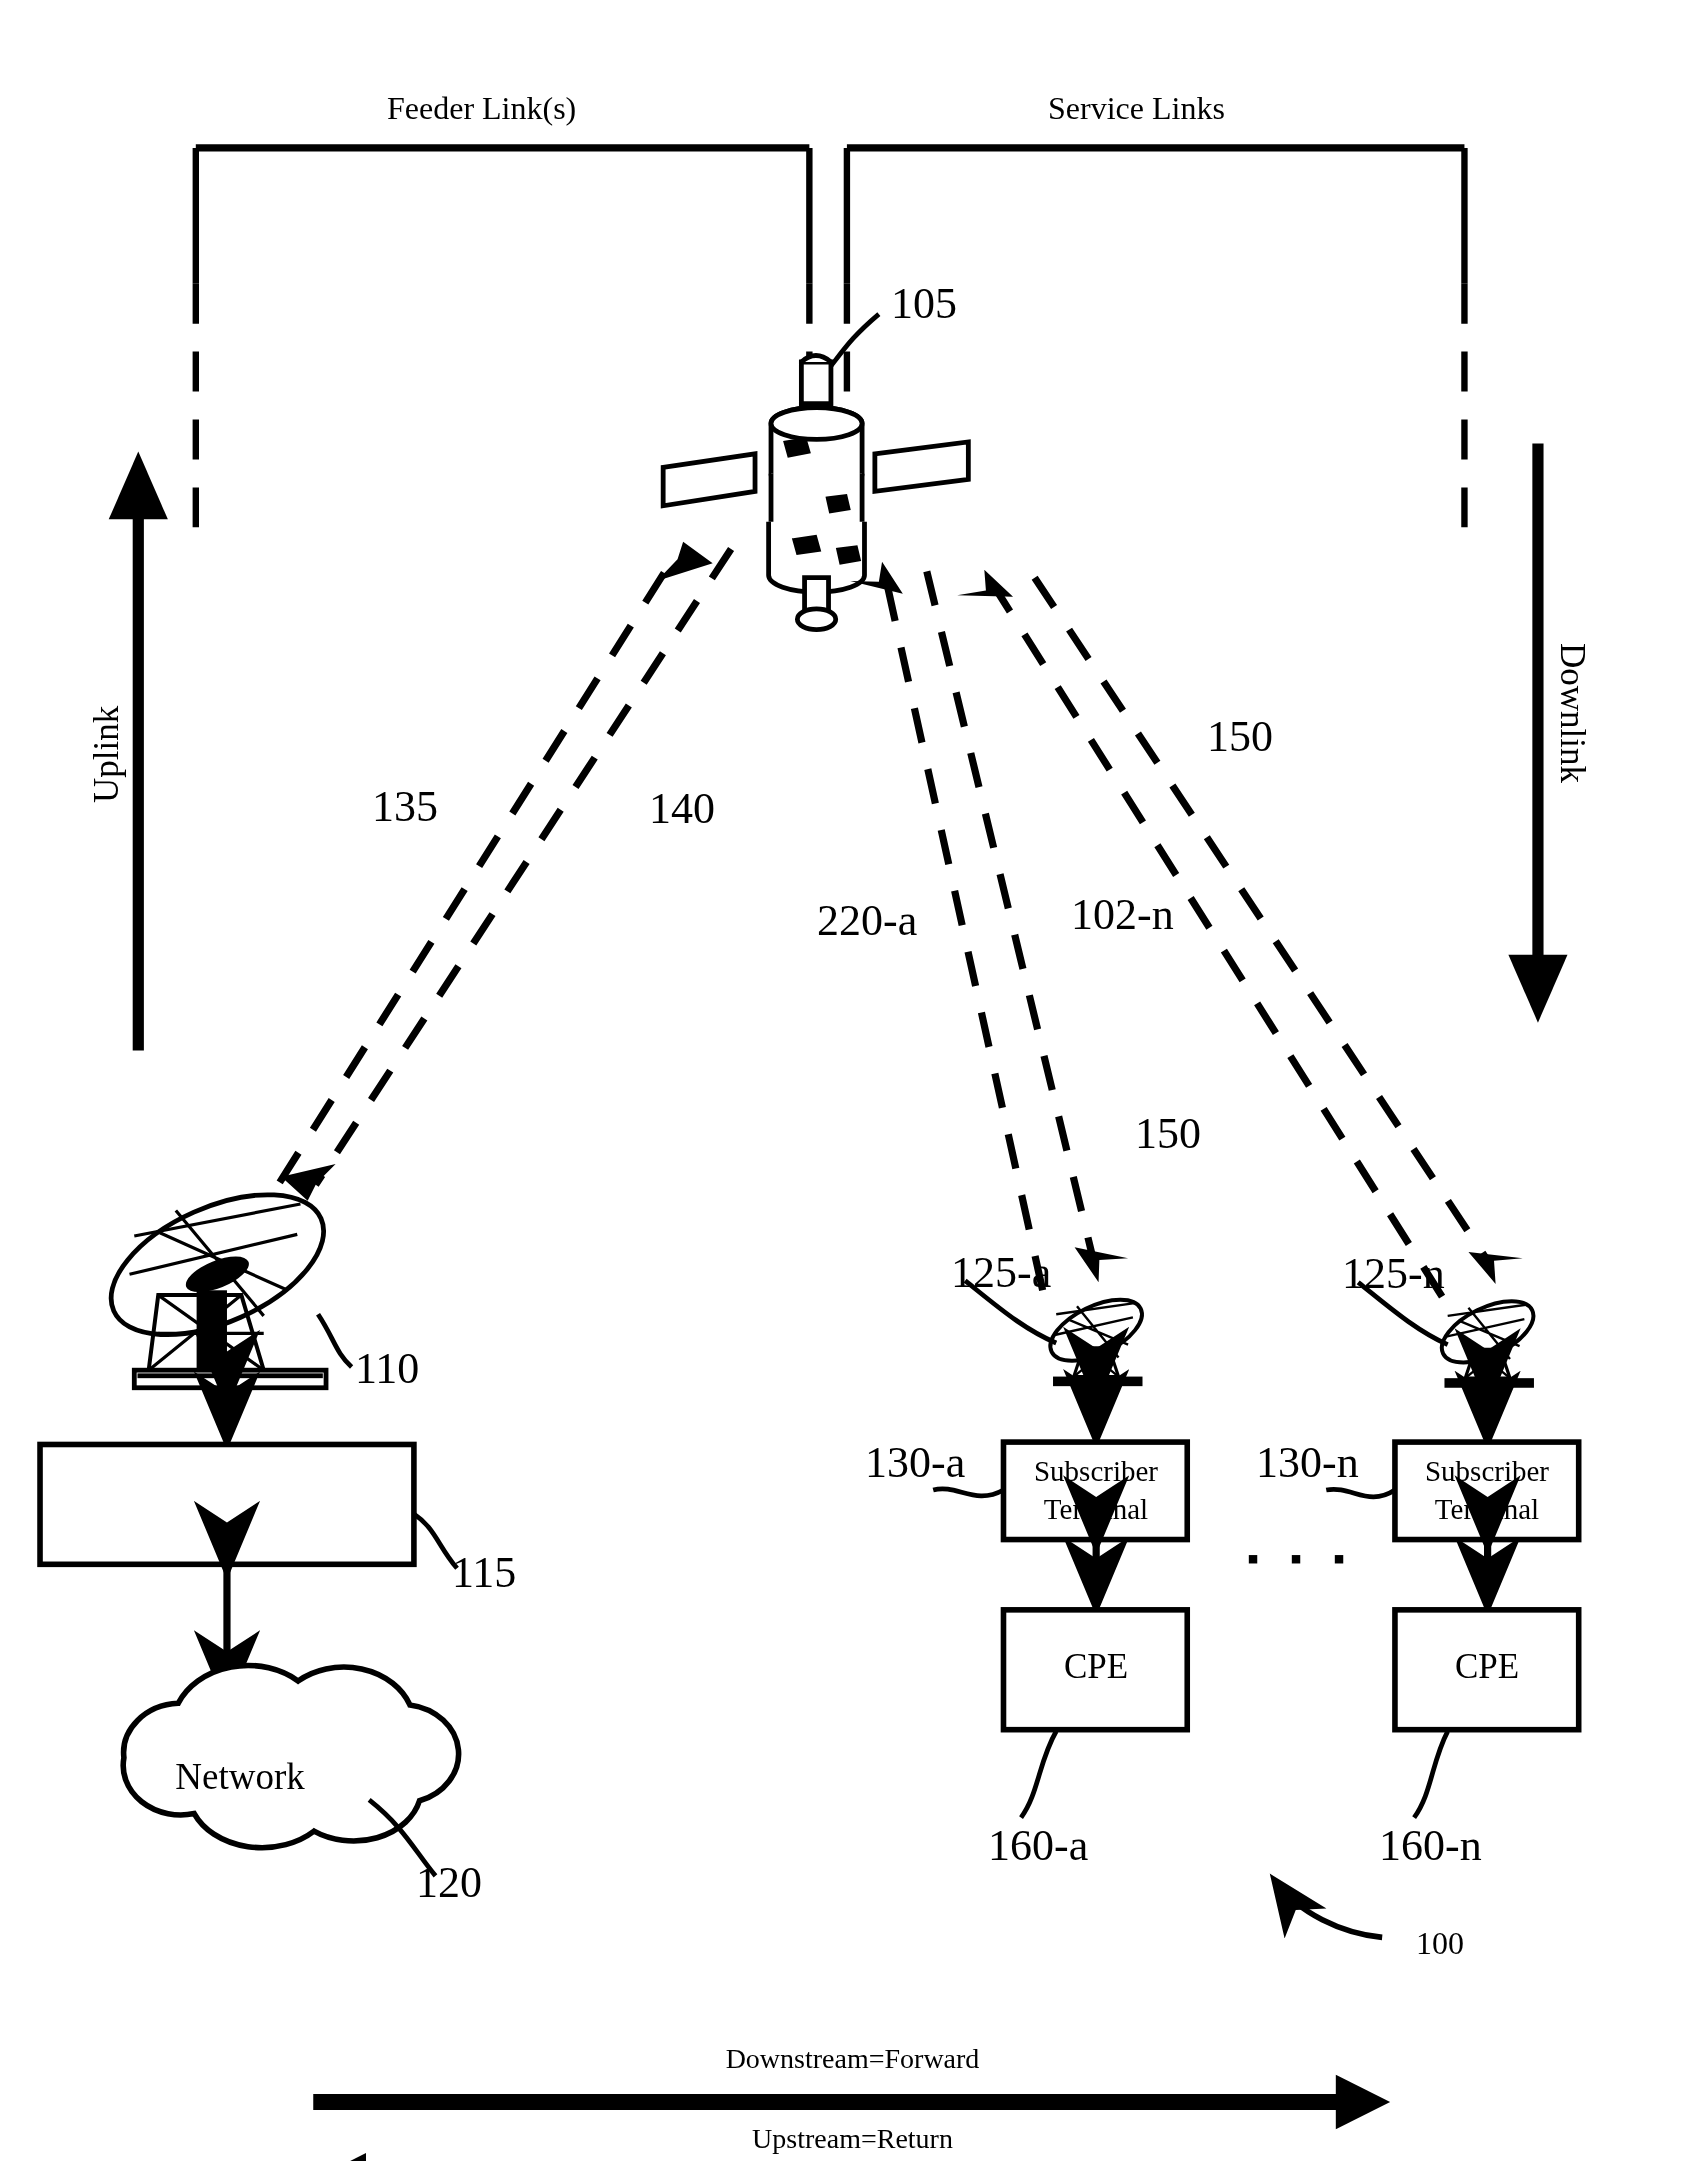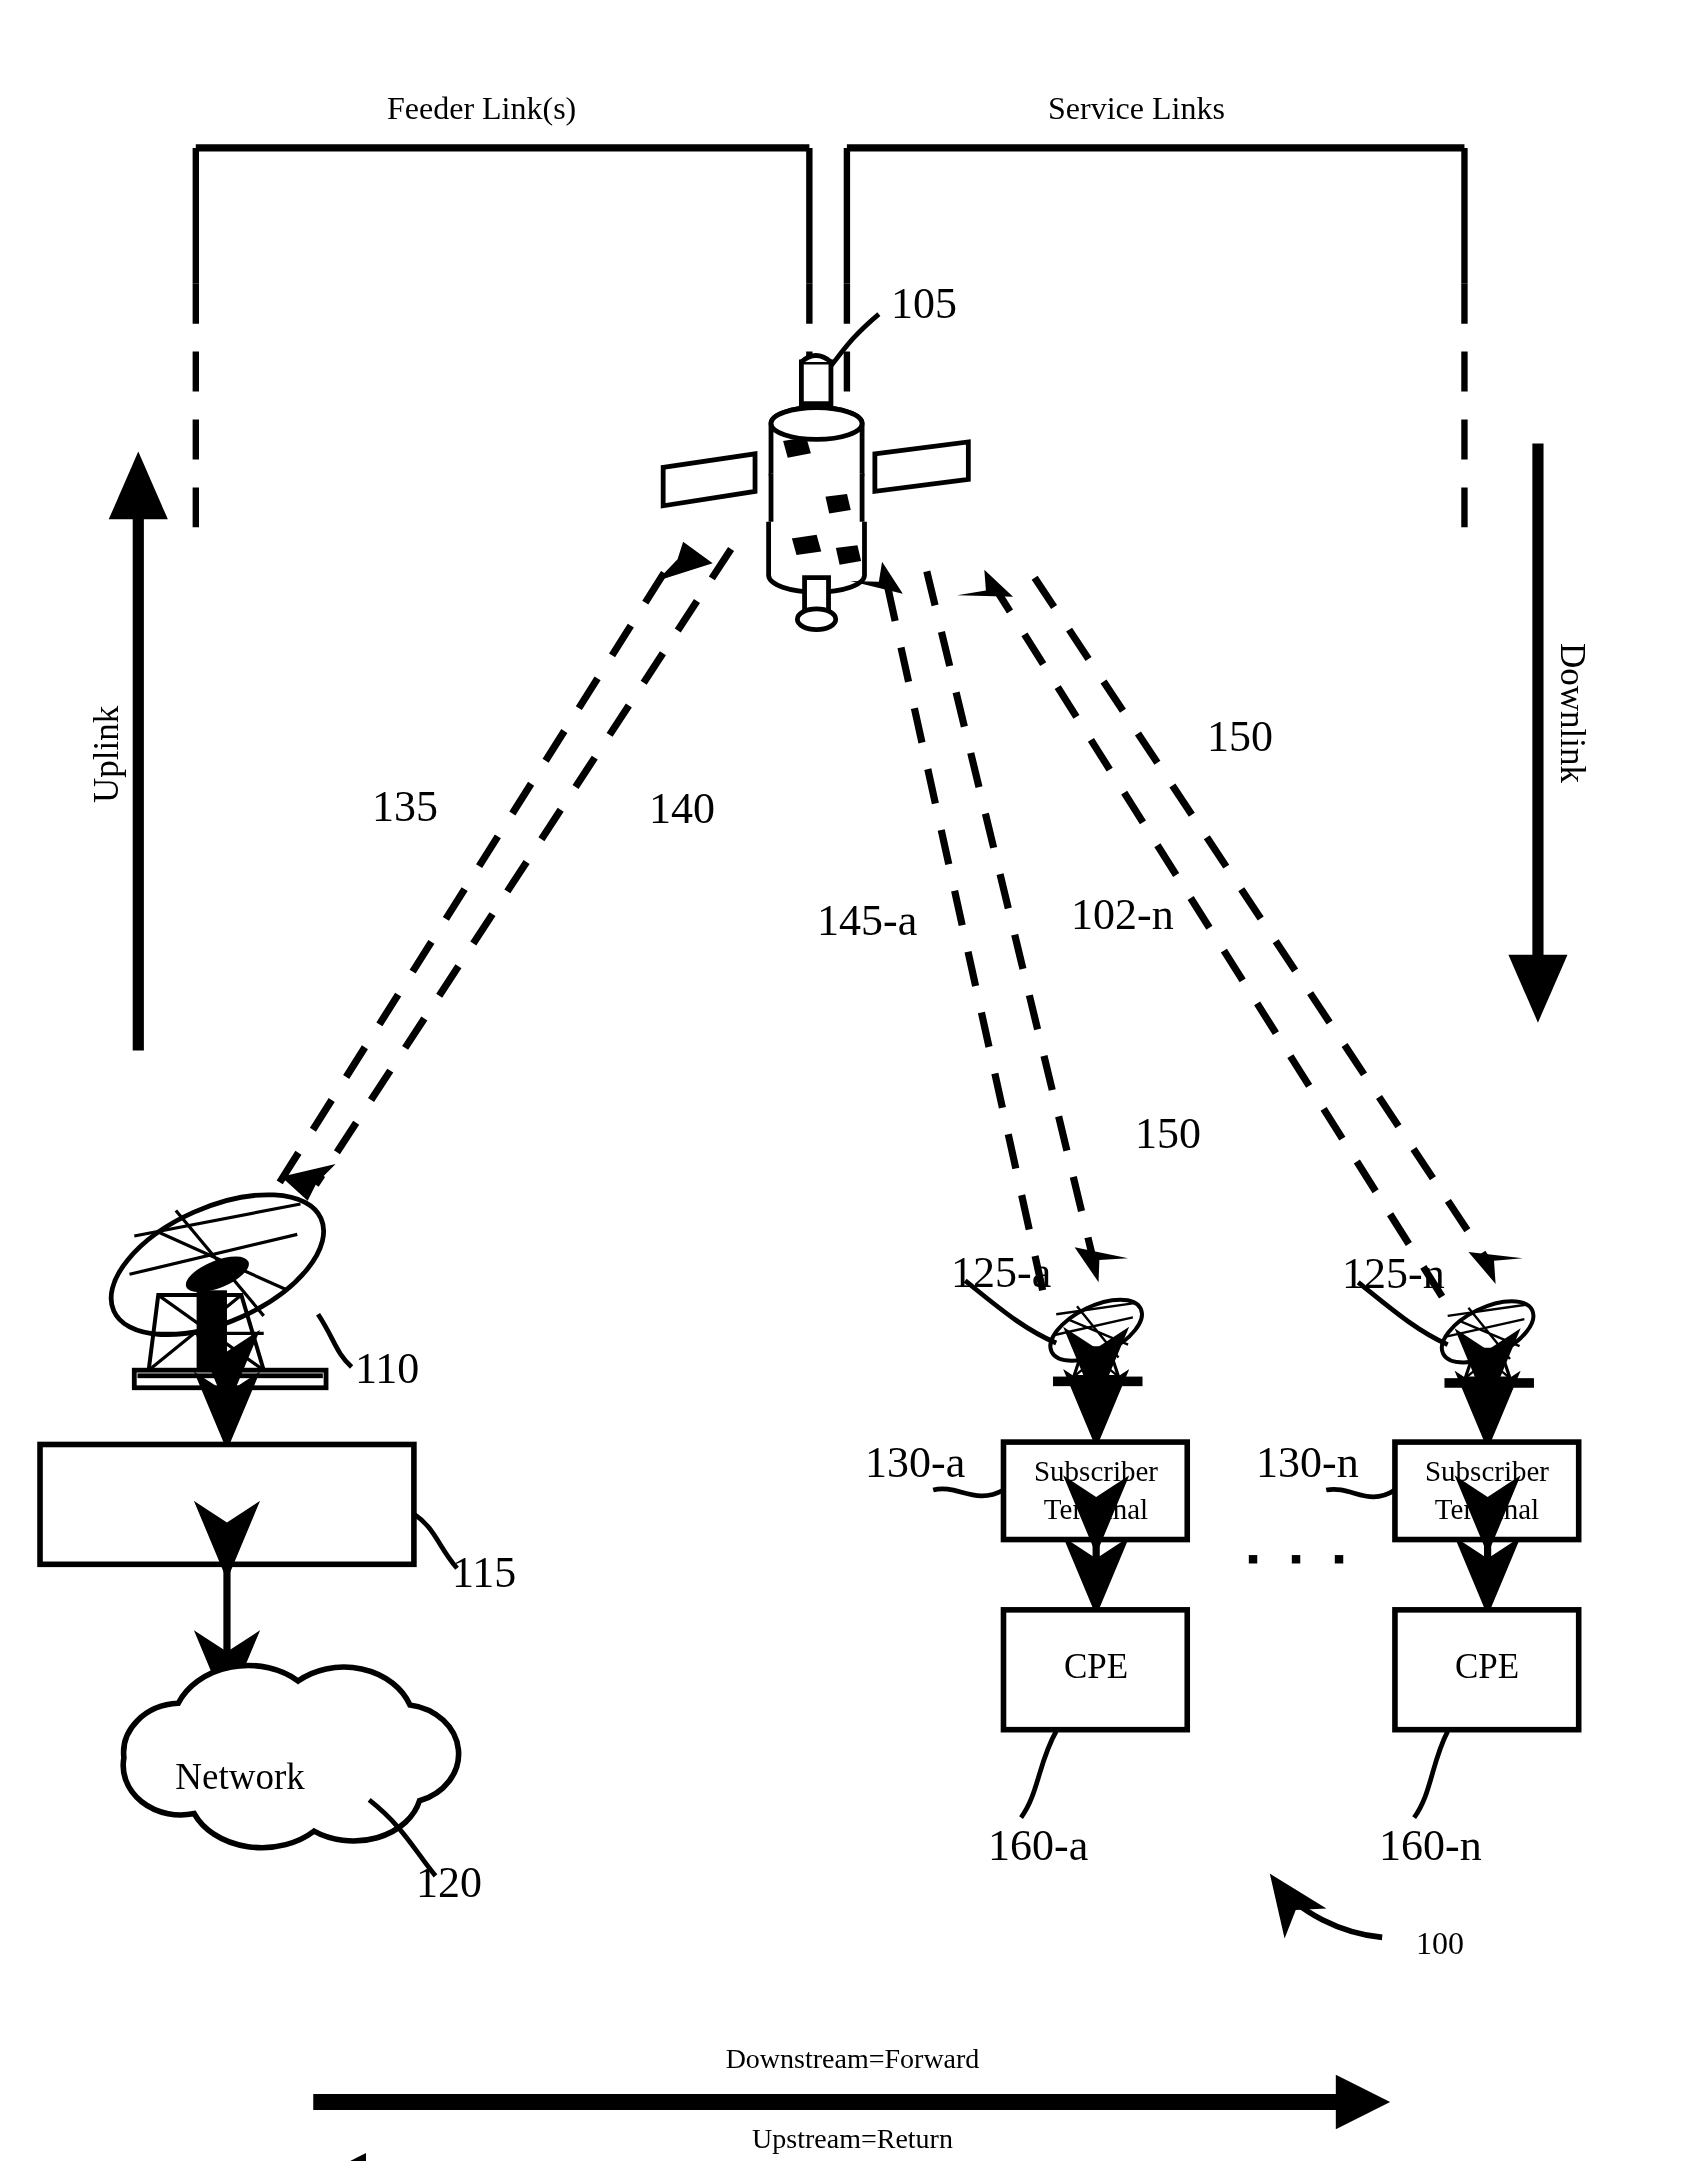--- a/index.html
+++ b/index.html
@@ -217,21 +217,21 @@
   <div class="lbl hdr" style="left:1048px;top:32px;">Service Links</div>
 
   <div class="lbl vert-up" style="left:89px;top:743px;">Uplink</div>
   <div class="lbl vert-dn" style="left:1590px;top:583px;">Downlink</div>
 
   <div class="lbl ref" style="left:891px;top:222px;">105</div>
 
   <div class="lbl ref" style="left:372px;top:725px;">135</div>
   <div class="lbl ref" style="left:649px;top:727px;">140</div>
 
-  <div class="lbl ref" style="left:817px;top:839px;">145-a</div>
+  <div class="lbl ref" style="left:817px;top:839px;">220-a</div>
   <div class="lbl ref" style="left:1071px;top:833px;">102-n</div>
 
   <div class="lbl ref" style="left:1207px;top:655px;">150</div>
   <div class="lbl ref" style="left:1135px;top:1052px;">150</div>
 
   <div class="lbl ref" style="left:355px;top:1287px;">110</div>
   <div class="lbl ref" style="left:452px;top:1491px;">115</div>
   <div class="lbl ref" style="left:416px;top:1801px;">120</div>
 
   <div class="lbl ref" style="left:951px;top:1191px;">125-a</div>

